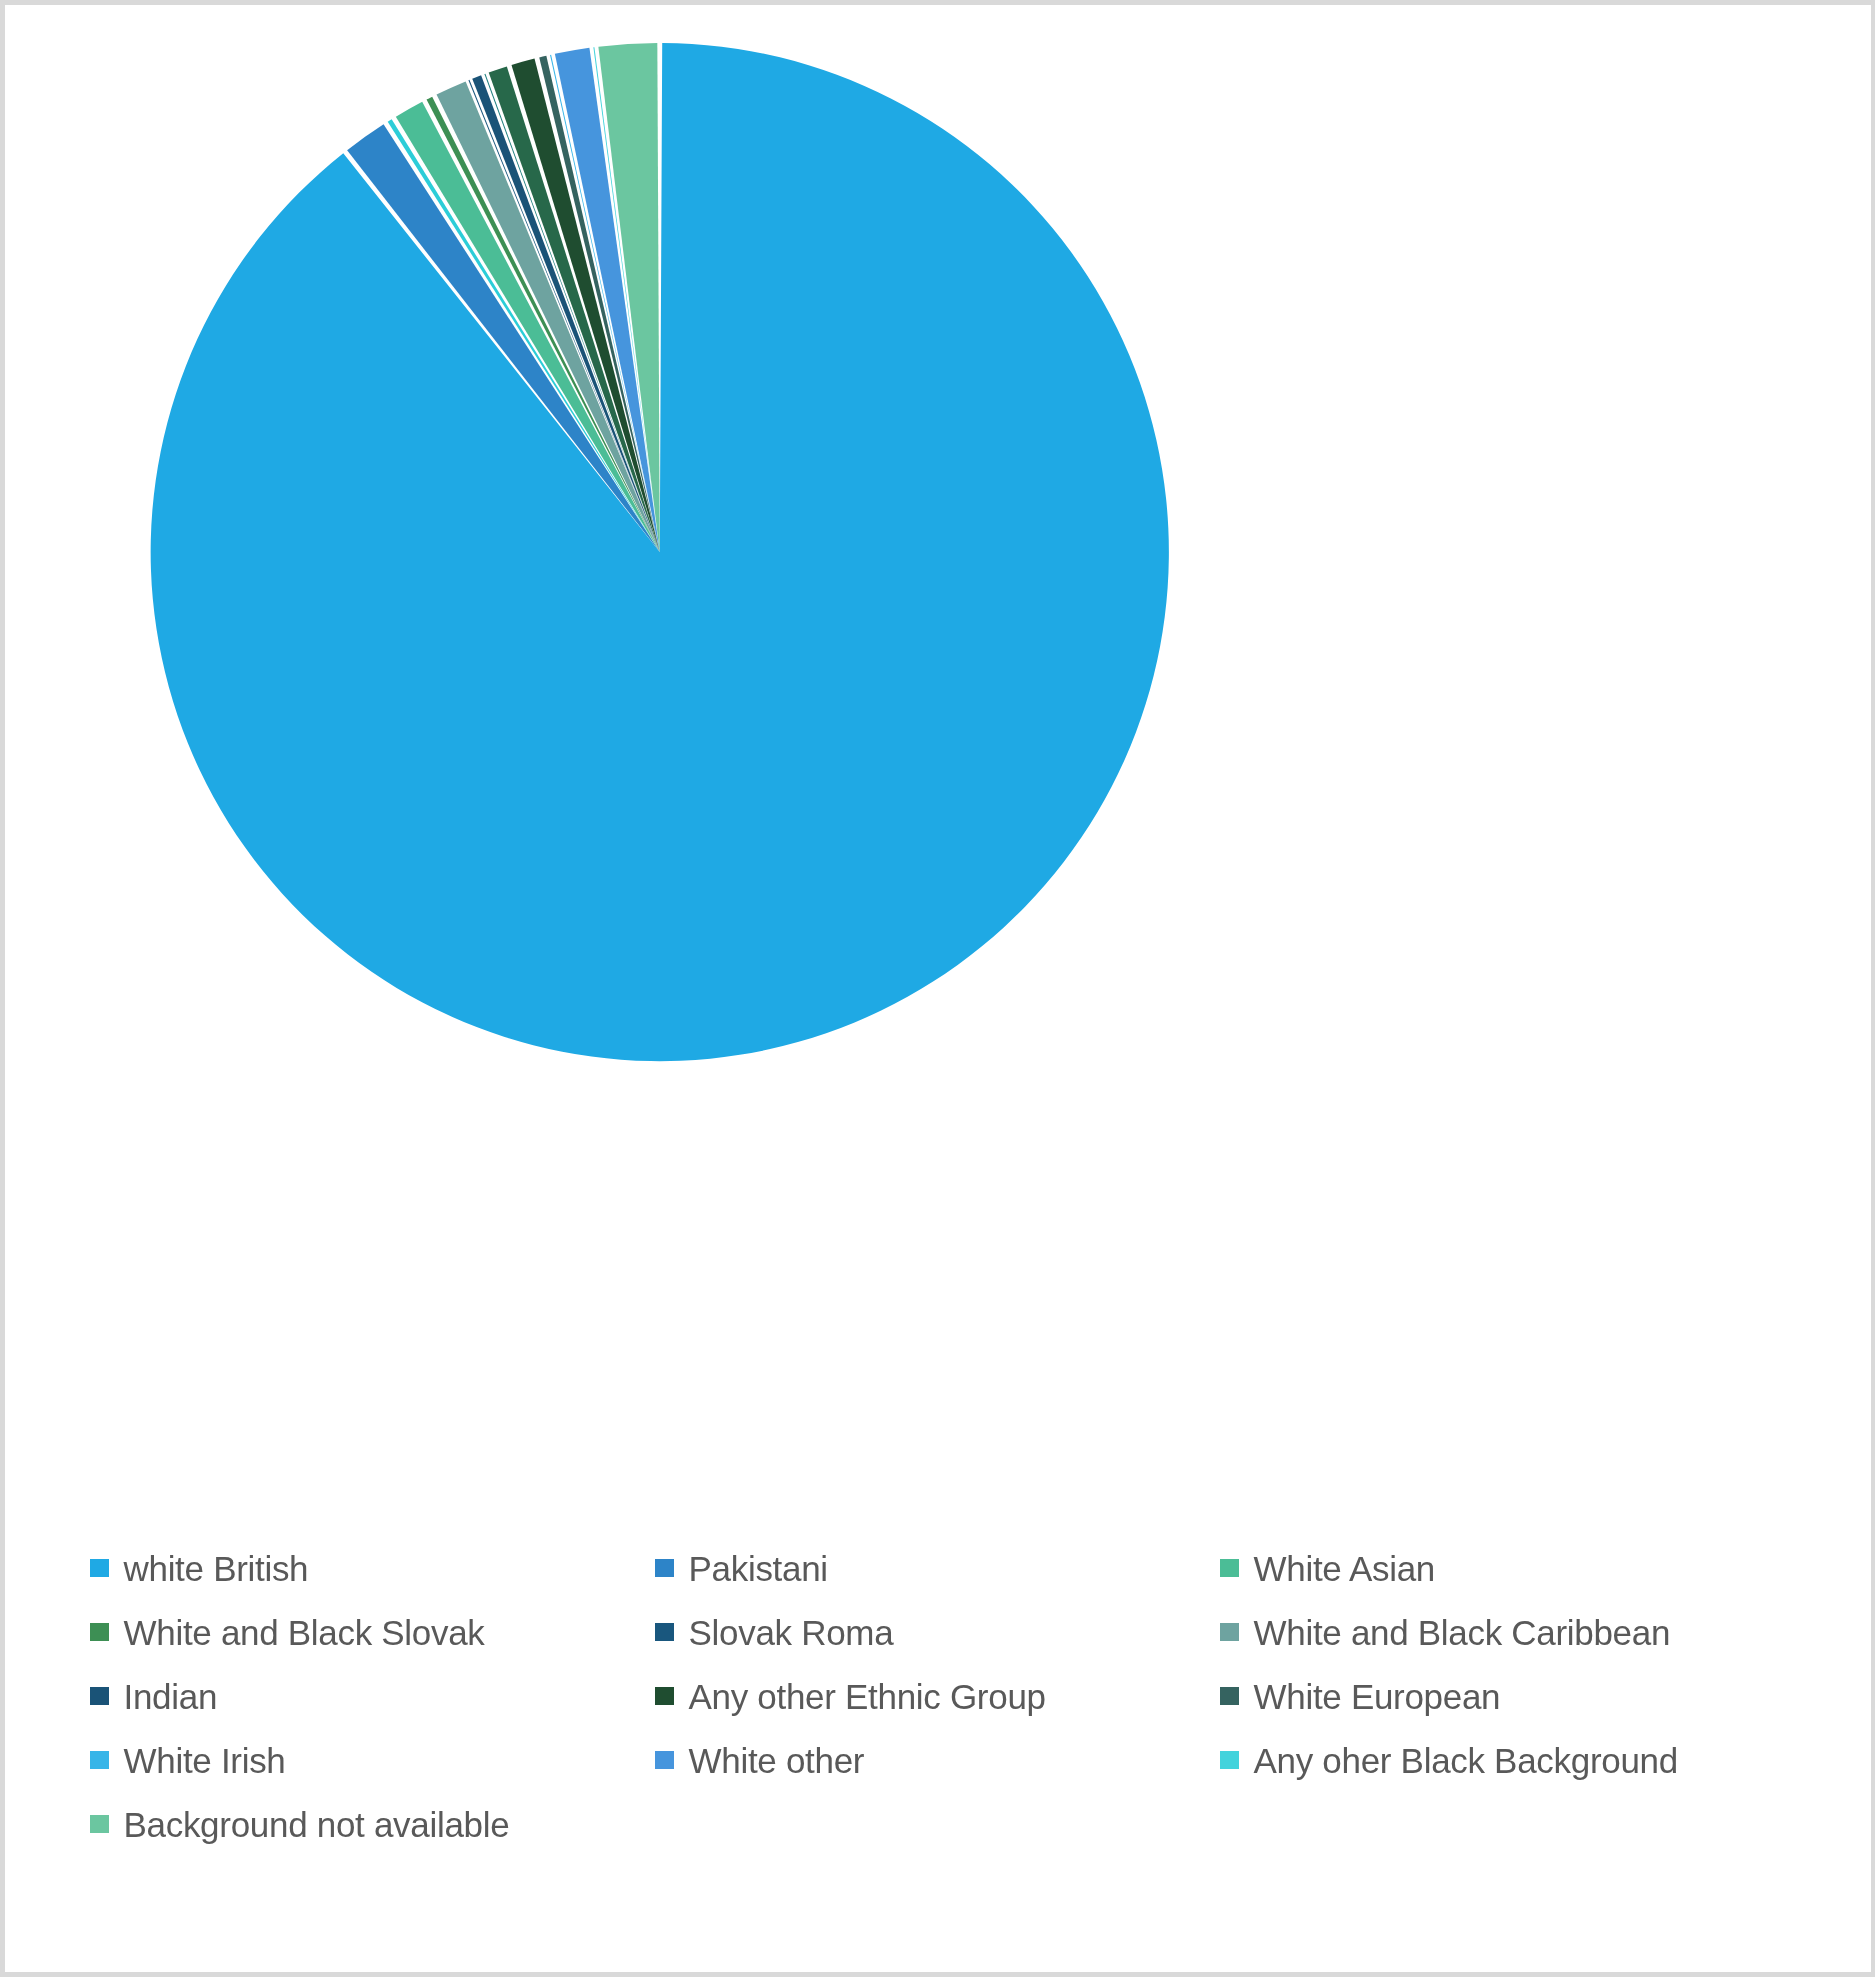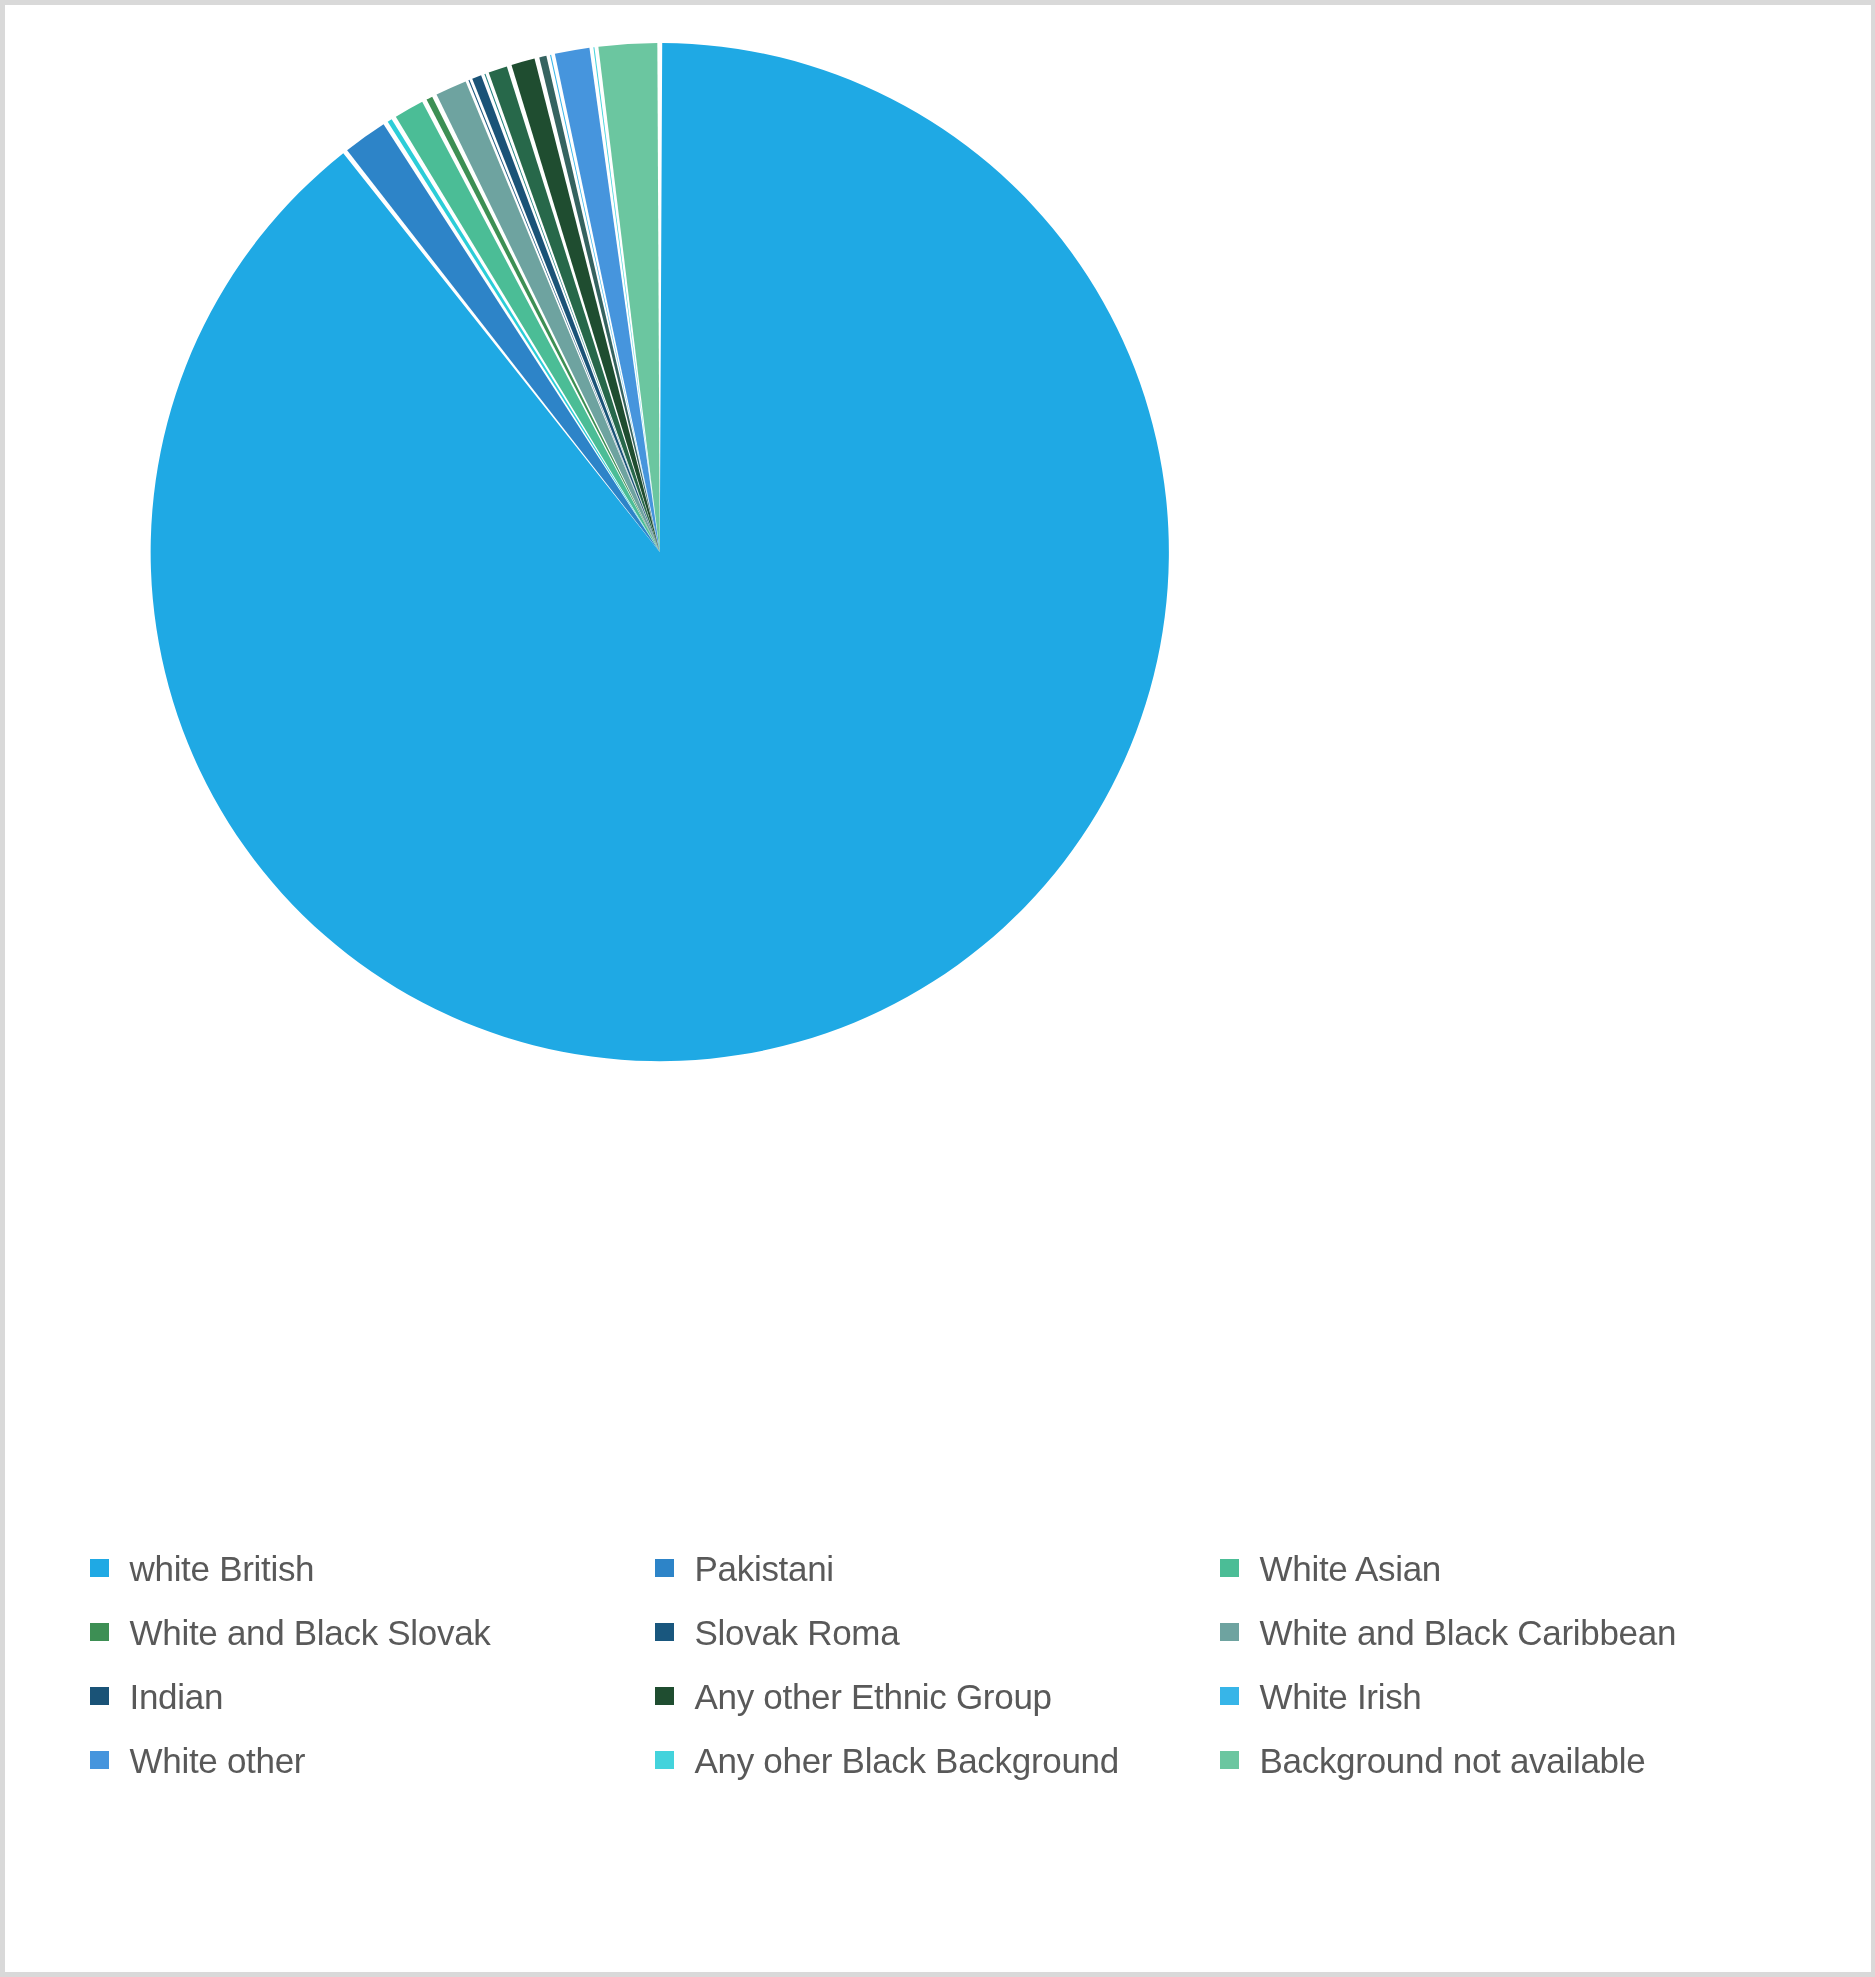--- a/index.html
+++ b/index.html
@@ -40,21 +40,21 @@
     top: 1531px;
     width: 1729px;
     display: grid;
     grid-template-columns: 565px 565px 600px;
     grid-auto-rows: 64px;
     align-items: center;
   }
   .legend-item {
     display: flex;
     align-items: center;
-    gap: 21px;
+    gap: 15px;
     height: 64px;
   }
   .legend-swatch {
     width: 18.5px;
     height: 18.5px;
     flex: 0 0 auto;
     display: block;
   }
   .legend-label {
     font-family: "Liberation Sans", sans-serif;
@@ -120,20 +120,24 @@
       </div>
       <div class="legend-item">
         <span class="legend-swatch" style="background: rgb(26, 83, 119);"></span>
         <span class="legend-label">Indian</span>
       </div>
       <div class="legend-item">
         <span class="legend-swatch" style="background: rgb(31, 77, 48);"></span>
         <span class="legend-label">Any other Ethnic Group</span>
       </div>
       <div class="legend-item">
+        <span class="legend-swatch" style="background: rgb(53, 99, 96);"></span>
+        <span class="legend-label">White European</span>
+      </div>
+      <div class="legend-item">
         <span class="legend-swatch" style="background: rgb(55, 181, 232);"></span>
         <span class="legend-label">White Irish</span>
       </div>
       <div class="legend-item">
         <span class="legend-swatch" style="background: rgb(70, 149, 221);"></span>
         <span class="legend-label">White other</span>
       </div>
       <div class="legend-item">
         <span class="legend-swatch" style="background: rgb(67, 211, 220);"></span>
         <span class="legend-label">Any oher Black Background</span>

